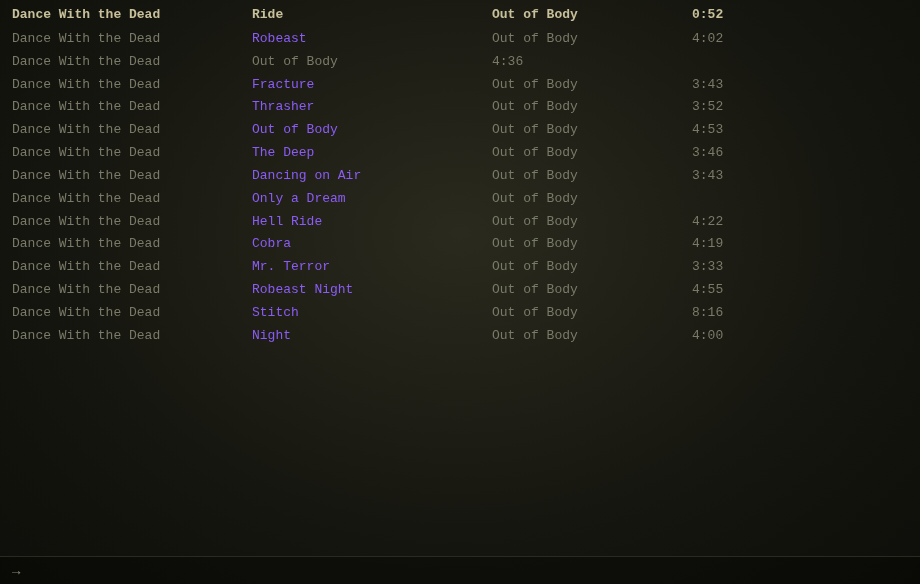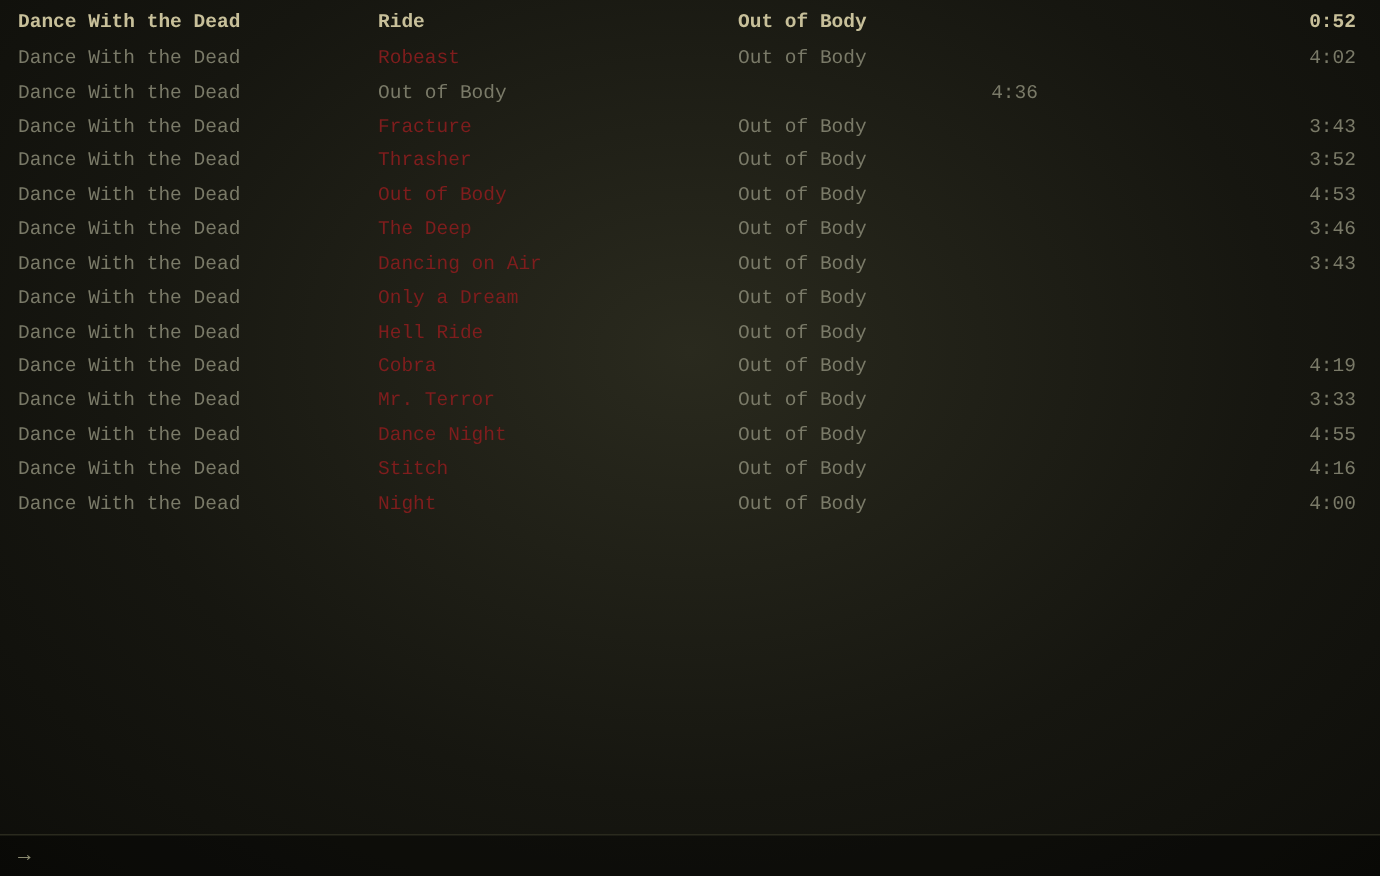--- a/index.html
+++ b/index.html
@@ -28,23 +28,23 @@
       cursor: default;
     }
 
     .track-row.header {
       color: #b0a880;
       font-weight: bold;
       padding-bottom: 3px;
     }
 
     .col-artist { color: #7a7a68; }
-    .col-title  { color: #7f1d1d; }
+    .col-title  { color: #8b5cf6; }
     .col-album  { color: #7a7a68; }
-    .col-time   { text-align: right; color: #7a7a68; font-family: Liberation Mono, monospace; }
+    .col-time   { color: #7a7a68; font-family: Liberation Mono, monospace; }
 
     .header .col-artist { color: #c8c09a; }
     .header .col-title  { color: #c8c09a; }
     .header .col-album  { color: #c8c09a; }
     .header .col-time   { color: #c8c09a; }
 
     .bottom-bar {
       position: absolute;
       bottom: 0;
       left: 0;
@@ -117,44 +117,45 @@
     </div>
     <div class="track-row">
       <span class="col-artist">Dance With the Dead</span>
       <span class="col-title">Only a Dream</span>
       <span class="col-album">Out of Body</span>
     </div>
     <div class="track-row">
       <span class="col-artist">Dance With the Dead</span>
       <span class="col-title">Hell Ride</span>
       <span class="col-album">Out of Body</span>
+      <span class="col-time">4:22</span>
     </div>
     <div class="track-row">
       <span class="col-artist">Dance With the Dead</span>
       <span class="col-title">Cobra</span>
       <span class="col-album">Out of Body</span>
       <span class="col-time">4:19</span>
     </div>
     <div class="track-row">
       <span class="col-artist">Dance With the Dead</span>
       <span class="col-title">Mr. Terror</span>
       <span class="col-album">Out of Body</span>
       <span class="col-time">3:33</span>
     </div>
     <div class="track-row">
       <span class="col-artist">Dance With the Dead</span>
-      <span class="col-title">Dance Night</span>
+      <span class="col-title">Robeast Night</span>
       <span class="col-album">Out of Body</span>
       <span class="col-time">4:55</span>
     </div>
     <div class="track-row">
       <span class="col-artist">Dance With the Dead</span>
       <span class="col-title">Stitch</span>
       <span class="col-album">Out of Body</span>
-      <span class="col-time">4:16</span>
+      <span class="col-time">8:16</span>
     </div>
     <div class="track-row">
       <span class="col-artist">Dance With the Dead</span>
       <span class="col-title">Night</span>
       <span class="col-album">Out of Body</span>
       <span class="col-time">4:00</span>
     </div>
   </div>
 
 <div class="bottom-bar">

